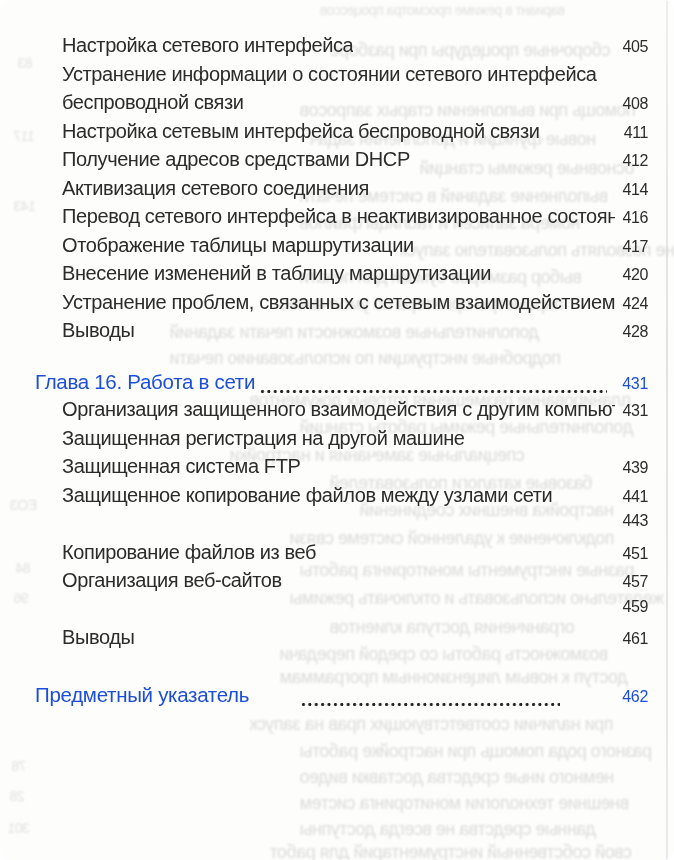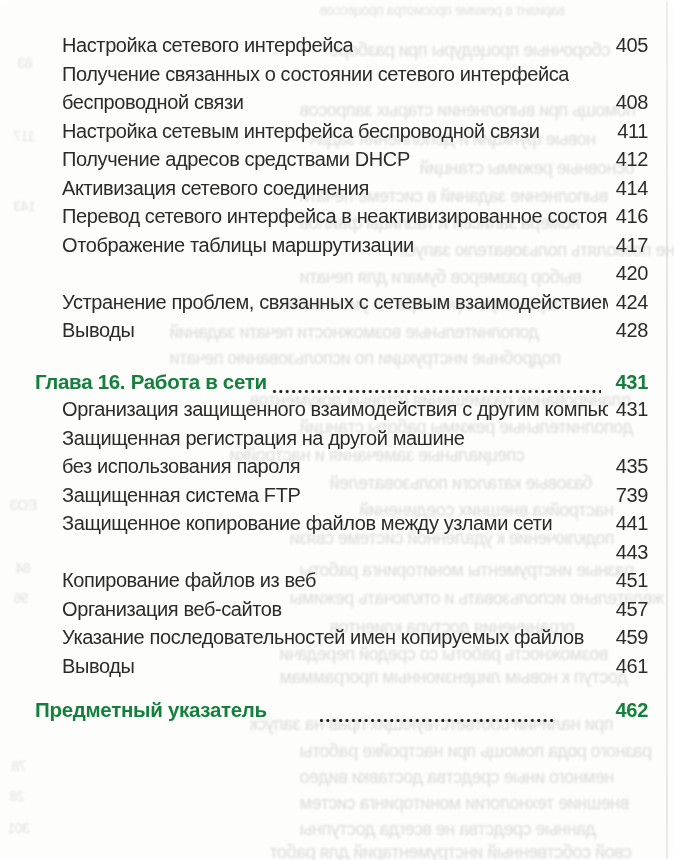--- a/index.html
+++ b/index.html
@@ -5,25 +5,25 @@
   html,body { margin:0; padding:0; background:#ffffff; }
   .page {
     position:relative; width:674px; height:860px; overflow:hidden;
     background:#fdfdfc;
     font-family:"Liberation Sans","DejaVu Sans",sans-serif;
     color:#2b2b2b; font-size:20px; letter-spacing:-0.4px;border-radius:11px;
   }
   .toc { position:absolute; left:35px; right:26px; top:34px; }
   .row { display:flex; align-items:baseline; height:28.5px; white-space:nowrap; }
   .row .t { white-space:nowrap; overflow:hidden; }
-  .row .n { margin-left:auto; padding-left:8px; font-size:20px; }
+  .row .n { margin-left:auto; padding-left:8px; font-size:16px; }
   .sub { padding-left:27px; }
-  .head { font-weight:bold; font-size:20.5px; color:#15803d; letter-spacing:-0.3px; }
+  .head { font-weight:normal; font-size:20.5px; color:#1d4ed8; letter-spacing:-0.3px; }
   .gap-chapter { margin-top:22px; }
-  .gap-index { margin-top:15px;gap:47px; }
+  .gap-index { margin-top:28px;gap:47px; }
   .leader {
     flex:1 1 auto; align-self:flex-end; height:7px; min-width:30px;
     margin:0 7px 3px 5px;
     background-image:radial-gradient(circle at 2.5px 3.5px, #242424 1.35px, rgba(0,0,0,0) 1.75px);
     background-size:6.4px 7px; background-repeat:repeat-x; background-position:left bottom;
   }
   .ghost {
     position:absolute; white-space:nowrap;
     color:#8f8f8f; opacity:0.30; filter:blur(1.2px);
     transform:scaleX(-1); font-size:18px; letter-spacing:-0.5px;
@@ -82,21 +82,21 @@
 
   <div class="edge-line"></div>
 
   <div class="toc">
 
     <div class="row sub">
       <span class="t">Настройка сетевого интерфейса</span>
       <span class="n">405</span>
     </div>
     <div class="row sub">
-      <span class="t">Получение связанных о состоянии сетевого интерфейса</span>
+      <span class="t">Устранение информации о состоянии сетевого интерфейса</span>
       <span class="n"></span>
     </div>
     <div class="row sub">
       <span class="t">беспроводной связи</span>
       <span class="n">408</span>
     </div>
     <div class="row sub">
       <span class="t">Настройка сетевым интерфейса беспроводной связи</span>
       <span class="n">411</span>
     </div>
@@ -110,20 +110,21 @@
     </div>
     <div class="row sub">
       <span class="t">Перевод сетевого интерфейса в неактивизированное состояние</span>
       <span class="n">416</span>
     </div>
     <div class="row sub">
       <span class="t">Отображение таблицы маршрутизации</span>
       <span class="n">417</span>
     </div>
     <div class="row sub">
+      <span class="t">Внесение изменений в таблицу маршрутизации</span>
       <span class="n">420</span>
     </div>
     <div class="row sub">
       <span class="t">Устранение проблем, связанных с сетевым взаимодействием</span>
       <span class="n">424</span>
     </div>
     <div class="row sub">
       <span class="t">Выводы</span>
       <span class="n">428</span>
     </div>
@@ -136,44 +137,39 @@
 
     <div class="row sub">
       <span class="t">Организация защищенного взаимодействия с другим компьютером</span>
       <span class="n">431</span>
     </div>
     <div class="row sub">
       <span class="t">Защищенная регистрация на другой машине</span>
       <span class="n"></span>
     </div>
     <div class="row sub">
-      <span class="t">без использования пароля</span>
-      <span class="n">435</span>
-    </div>
-    <div class="row sub">
       <span class="t">Защищенная система FTP</span>
-      <span class="n">739</span>
+      <span class="n">439</span>
     </div>
     <div class="row sub">
       <span class="t">Защищенное копирование файлов между узлами сети</span>
       <span class="n">441</span>
     </div>
     <div class="row sub">
       <span class="n">443</span>
     </div>
     <div class="row sub">
       <span class="t">Копирование файлов из веб</span>
       <span class="n">451</span>
     </div>
     <div class="row sub">
       <span class="t">Организация веб-сайтов</span>
       <span class="n">457</span>
     </div>
     <div class="row sub">
-      <span class="t">Указание последовательностей имен копируемых файлов</span>
       <span class="n">459</span>
     </div>
     <div class="row sub">
       <span class="t">Выводы</span>
       <span class="n">461</span>
     </div>
 
     <div class="row head gap-index">
       <span class="t">Предметный указатель</span>
       <span class="leader"></span>

